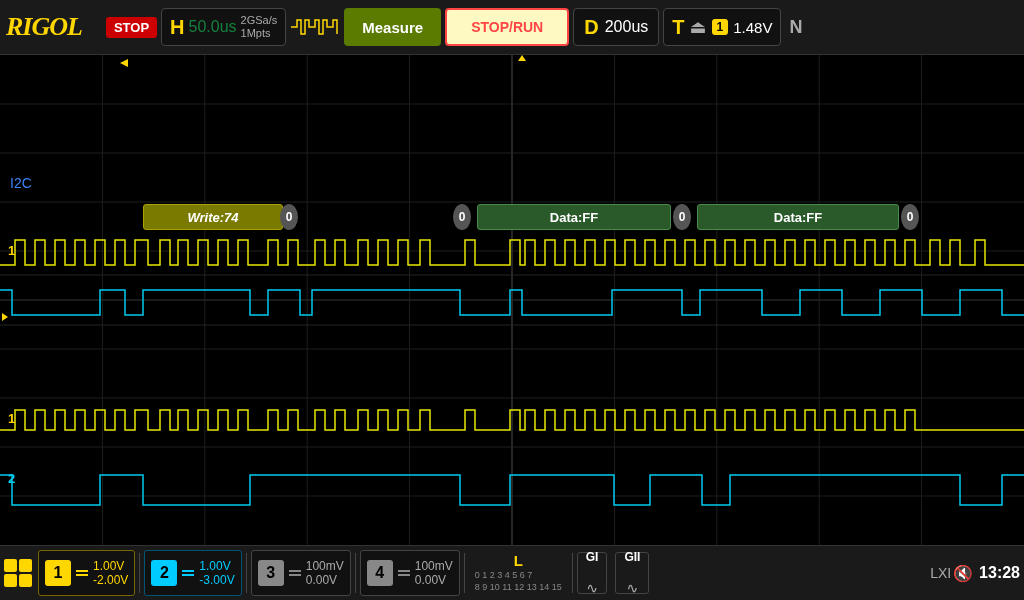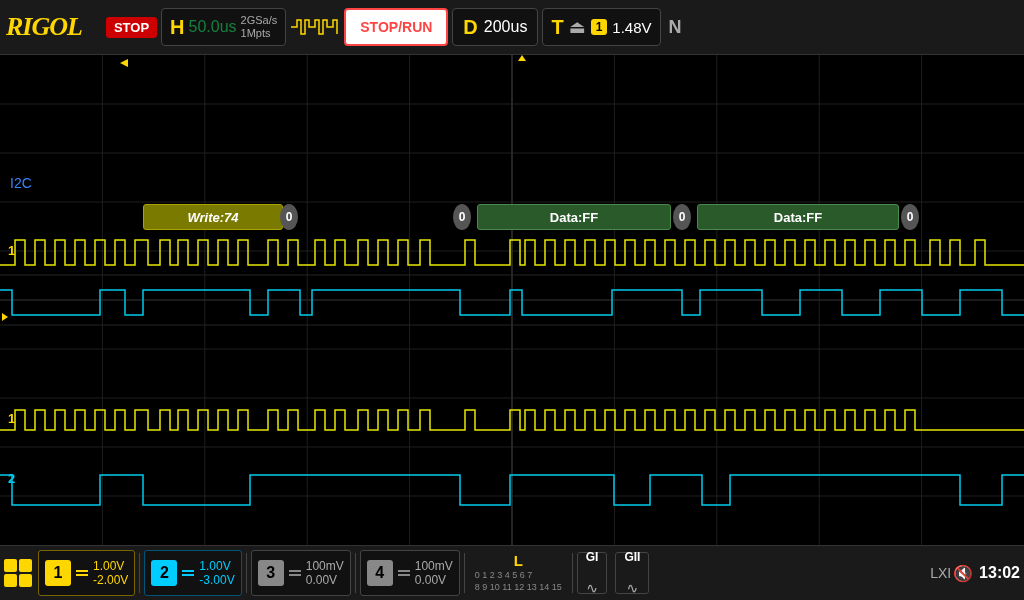--- a/index.html
+++ b/index.html
@@ -85,25 +85,25 @@
       color: #fff;
       font-size: 15px;
       font-weight: bold;
       padding: 6px 18px;
       border-radius: 4px;
       border: none;
       height: 38px;
     }
 
     .stoprun-btn {
-      background: #ffffff;
+      background: #fef9c3;
       color: #ff4444;
       font-size: 14px;
       font-weight: bold;
-      padding: 6px 14px;
+      padding: 6px 24px;
       border-radius: 4px;
       border: 2px solid #ff4444;
       height: 38px;
     }
 
     .d-box {
       background: #111;
       border: 1px solid #444;
       border-radius: 4px;
       display: flex;
@@ -355,20 +355,21 @@
       <div>1Mpts</div>
     </div>
   </div>
 
   <div class="wave-icon">
     <svg width="48" height="22" viewBox="0 0 48 22">
       <polyline points="0,11 6,11 6,4 10,4 10,18 14,18 14,4 18,4 18,11 24,11 24,4 28,4 28,18 32,18 32,4 36,4 36,11 42,11 42,4 46,4 46,18" stroke="#FFD700" stroke-width="1.5" fill="none"></polyline>
     </svg>
   </div>
 
+  <button class="measure-btn">Measure</button>
 
   <button class="stoprun-btn">STOP/RUN</button>
 
   <div class="d-box">
     <span class="d-label">D</span>
     <span class="d-value">200us</span>
   </div>
 
   <div class="t-box">
     <span class="t-label">T</span>
@@ -627,15 +628,15 @@
     <span class="gi-label">GII</span>
     <span class="gi-wave">∿</span>
   </div>
 
   <div style="flex:1;"></div>
 
   <span class="lxi-label">LXI</span>
 
   <span class="speaker-icon">🔇</span>
 
-  <span class="time-display">13:02</span>
+  <span class="time-display">13:28</span>
 
 </div>
 
 </body></html>

